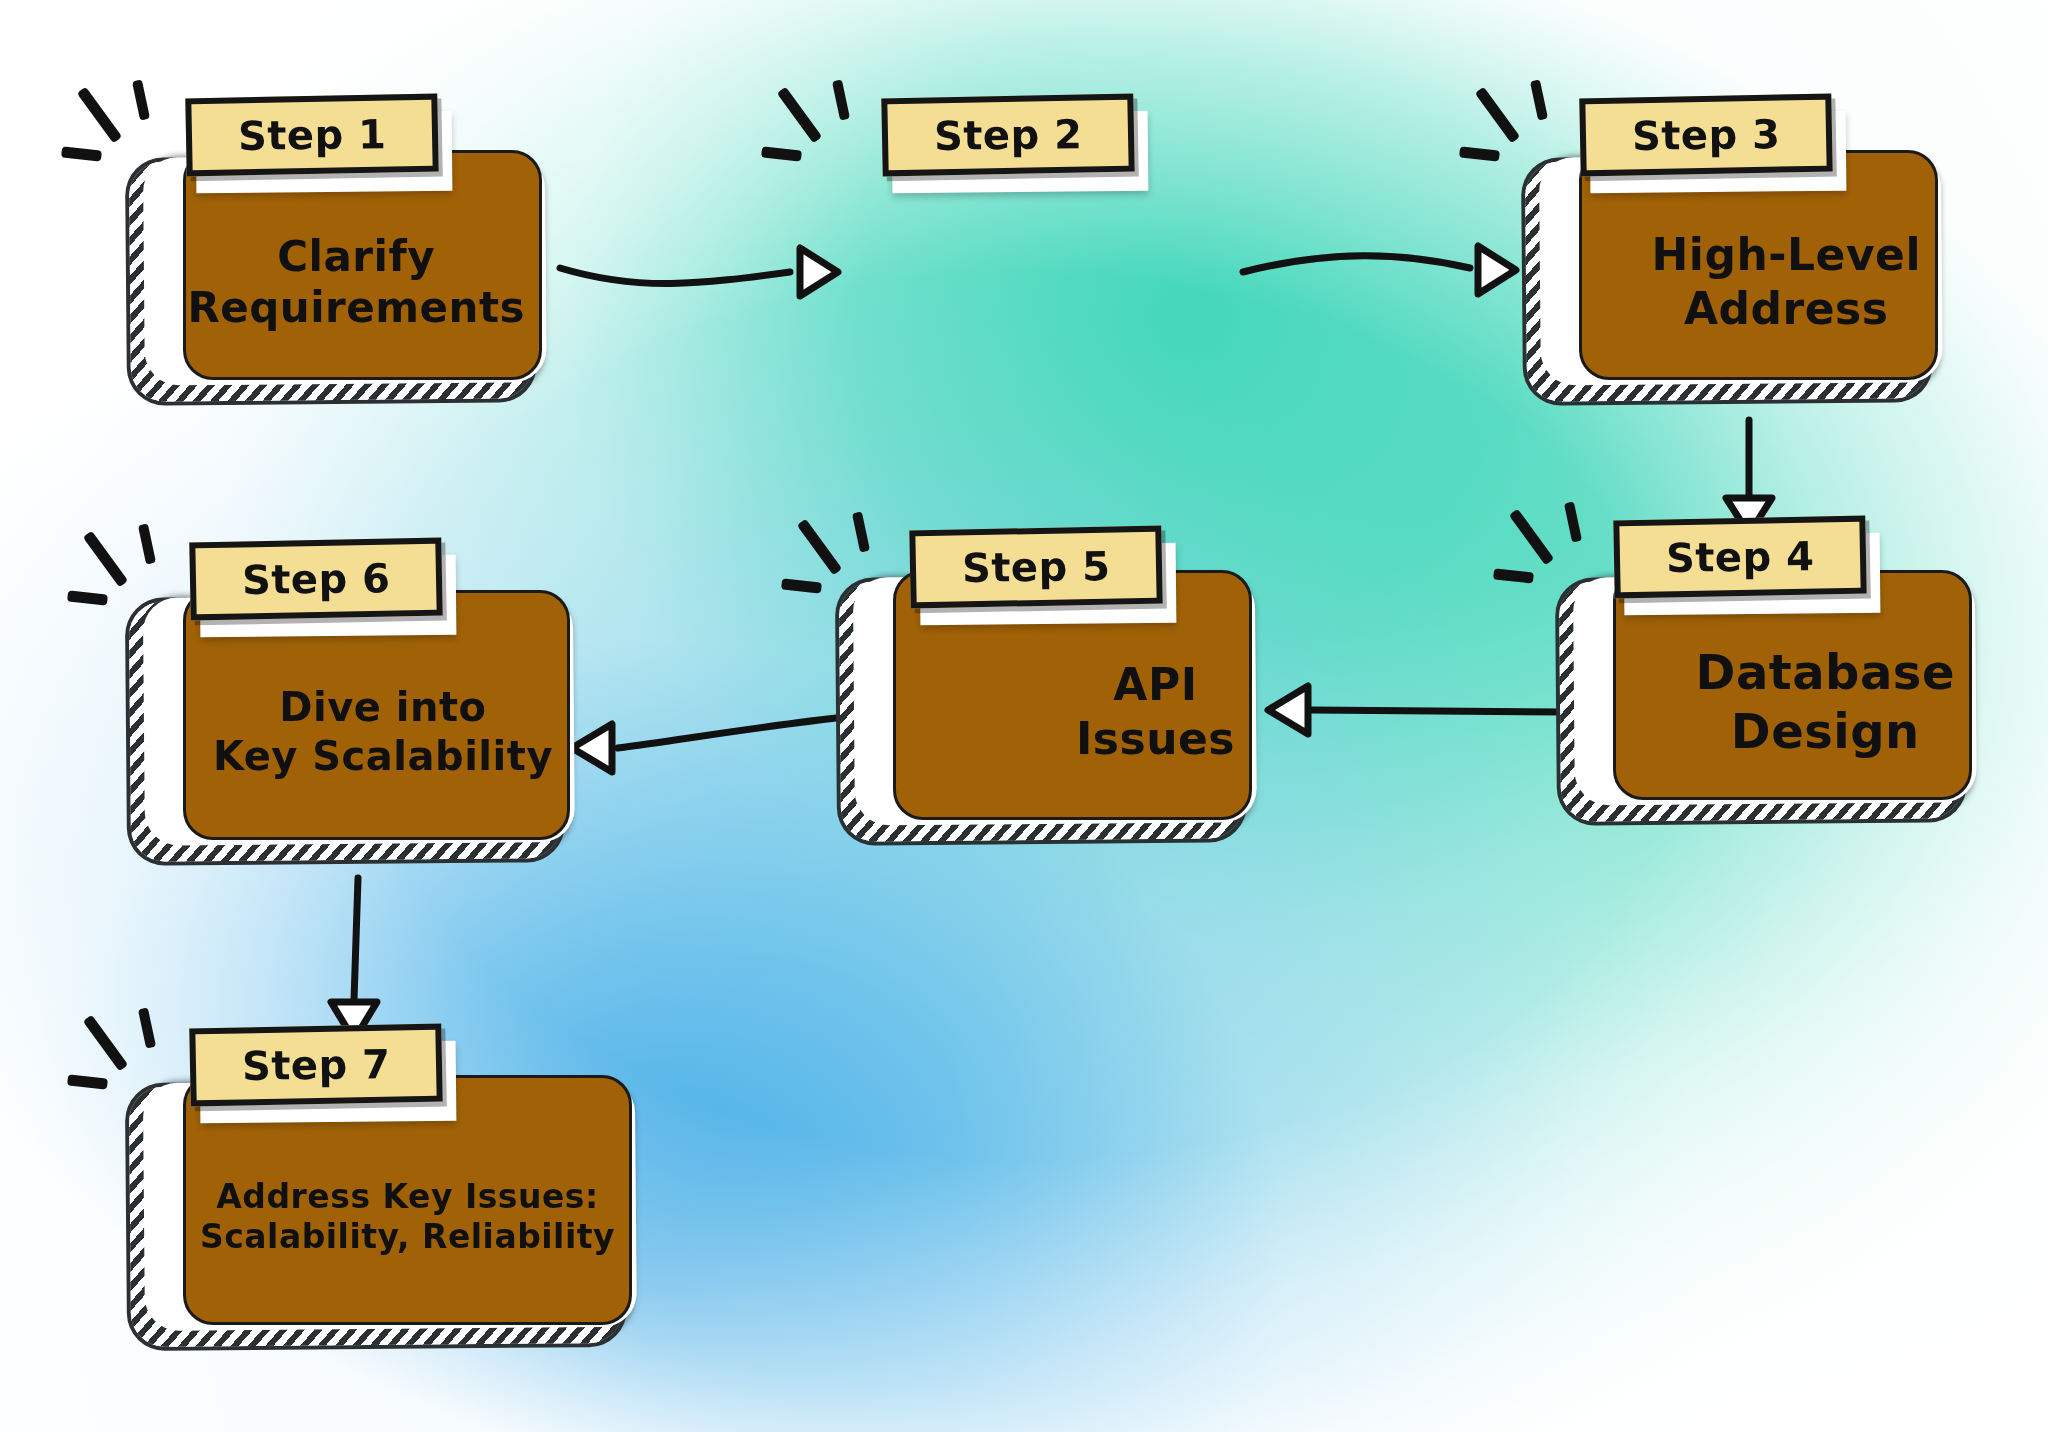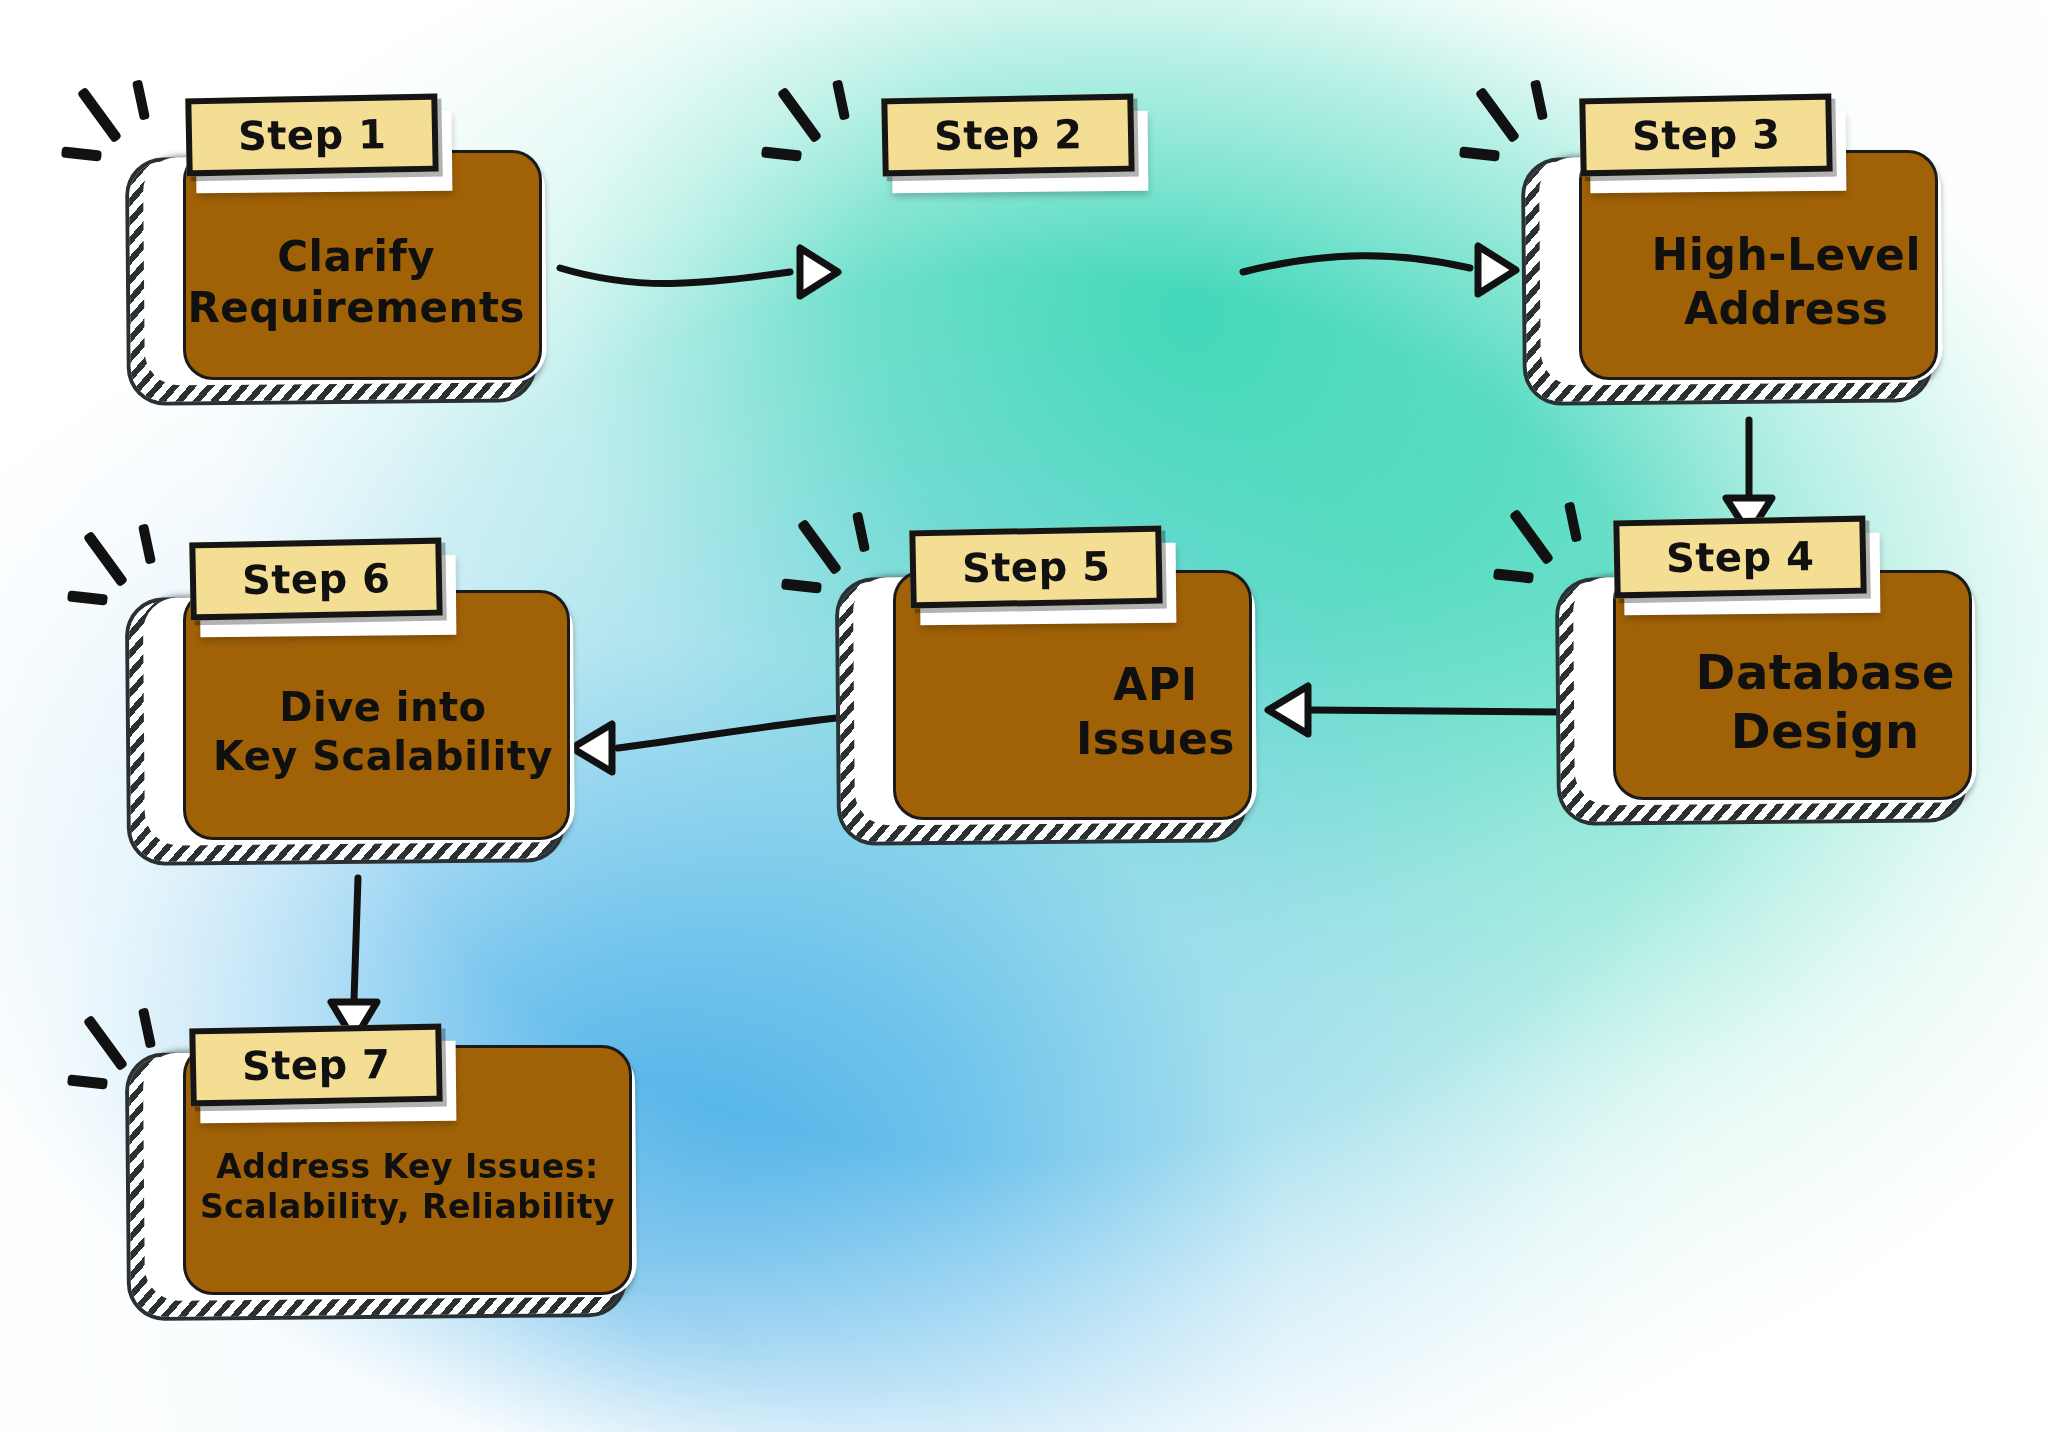--- a/index.html
+++ b/index.html
@@ -329,21 +329,21 @@
       <i class="sp-b"></i>
       <i class="sp-c"></i>
   </div>
   <div class="banner-wrap" style="left:190px; top:540px; width:252px; height:78px;">
     <div class="paper"></div>
     <div class="banner" style="width:252px; height:78px;">
       <span class="banner-text" style="font-size:40px;">Step 6</span>
     </div>
   </div>
 
-  <div class="node" style="left:152px; top:1045px; width:480px; height:250px;">
+  <div class="node" style="left:152px; top:1075px; width:480px; height:250px;">
     <div class="softshadow"></div>
     <div class="hatch">
       <div class="hatch-mask"></div>
     </div>
     <div class="card">
       <div class="card-body" style="font-size:33px;">Address Key Issues:
 Scalability, Reliability</div>
     </div>
   </div>
   <div class="sparkle" style="left:86px; top:1006px;">

